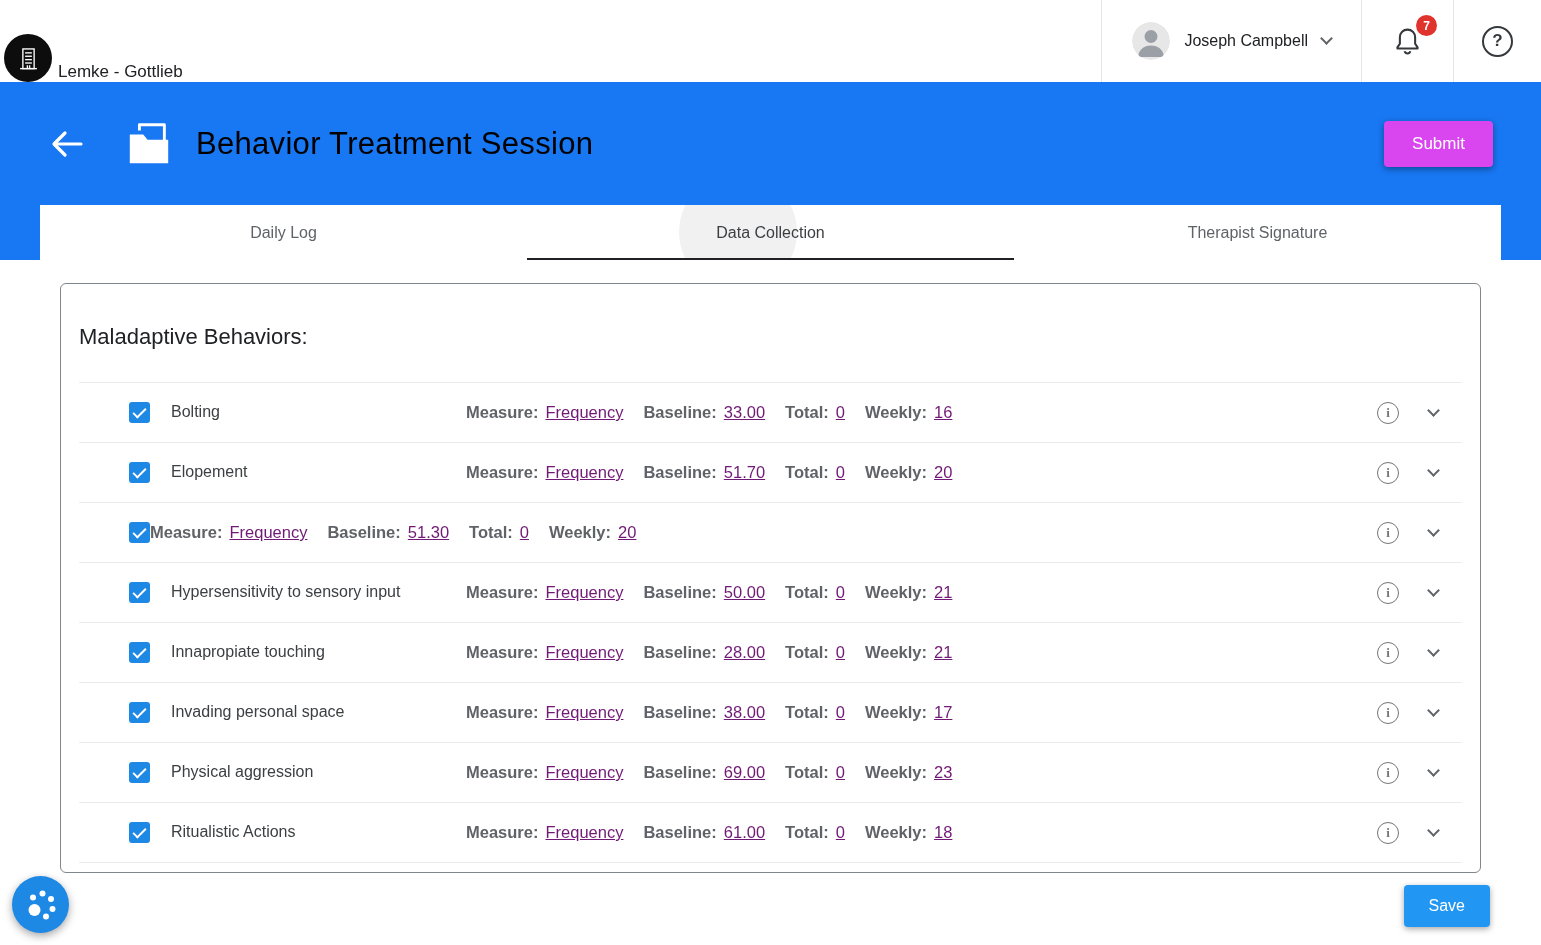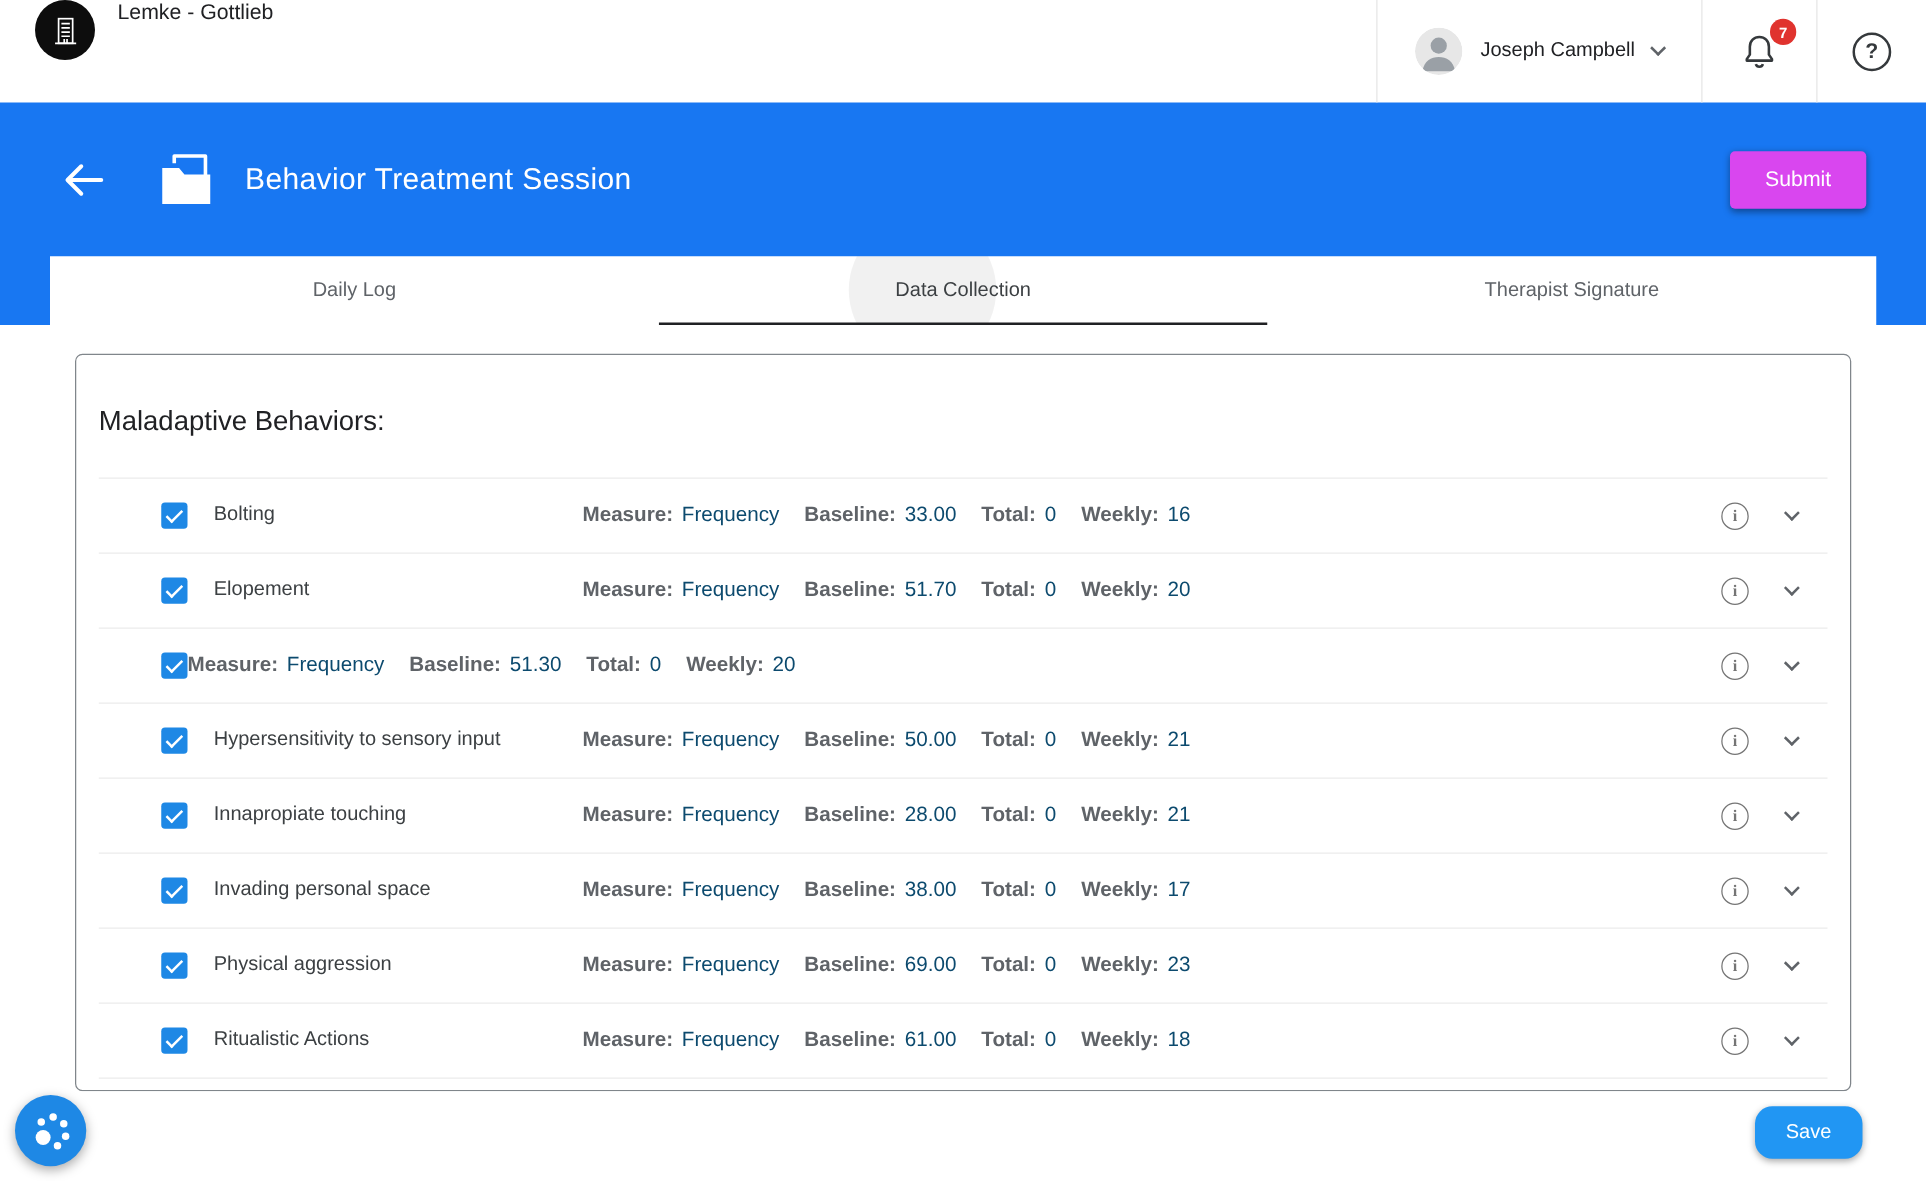--- a/index.html
+++ b/index.html
@@ -6,21 +6,21 @@
   html,body { width: 1541px; height: 945px; overflow: hidden; }
   body {
     font-family: "Liberation Sans", sans-serif;
     background: #ffffff;
     position: relative;
     color: #202124;
   }
 
   
   .topbar { display: flex; align-items: stretch; height: 82px; background: #fff; }
-  .topbar-left { display: flex; align-items: flex-start; gap: 18px; padding-left: 28px; flex: 1; }
+  .topbar-left { display: flex; align-items: flex-end; gap: 6px; padding-left: 4px; flex: 1; }
   .logo-circle {
     width: 48px; height: 48px; border-radius: 50%; background: #0d0d0d;
     display: flex; align-items: center; justify-content: center; flex: 0 0 auto;
   }
   .clinic-name { font-size: 17px; color: #202124; }
   .user-section { display: flex; align-items: center; gap: 14px; padding: 0 30px; border-left: 1px solid #e6e6e6; cursor: pointer; }
   .avatar { width: 38px; height: 38px; border-radius: 50%; overflow: hidden; flex: 0 0 auto; }
   .user-name { font-size: 16px; color: #202124; }
   .caret-down { width: 9px; height: 9px; border-right: 2px solid #5f6368; border-bottom: 2px solid #5f6368; transform: rotate(45deg); margin-top: -5px; }
   .bell-section { width: 92px; border-left: 1px solid #e6e6e6; display: flex; align-items: center; justify-content: center; position: relative; cursor: pointer; }
@@ -33,21 +33,21 @@
   .help-circle {
     width: 31px; height: 31px; border-radius: 50%; border: 2.5px solid #35393c; color: #35393c;
     font-size: 17px; font-weight: bold; display: flex; align-items: center; justify-content: center;
   }
 
   
   .blue-section { background: #1877F2; height: 178px; padding: 0 40px; display: flex; flex-direction: column; }
   .blue-header { display: flex; align-items: center; height: 123px; }
   .back-arrow { margin-left: 10px; cursor: pointer; display: flex; align-items: center; }
   .folder-icon { margin: 0 22px 0 40px; display: flex; align-items: center; }
-  .page-title { flex: 1; color: #ffffff; font-size: 24px; font-weight: 500; letter-spacing: 0.3px; }
+  .page-title { flex: 1; color: #000000; font-size: 31px; font-weight: 500; letter-spacing: 0.3px; }
   .submit-btn {
     background: #d946ef; color: #fff; border: none; border-radius: 4px;
     font-size: 17px; font-family: inherit; padding: 13px 28px; margin-right: 8px;
     box-shadow: 0 2px 6px rgba(0,0,0,0.4); cursor: pointer;
   }
 
   
   .tabs { background: #fff; height: 55px; display: flex; overflow: hidden; }
   .tab { flex: 1; display: flex; align-items: center; justify-content: center; font-size: 16px; color: #5f6368; position: relative; cursor: pointer; overflow: hidden; }
   .tab.active { color: #3c4043; justify-content: center; }
@@ -67,33 +67,33 @@
   .row { display: flex; align-items: center; min-height: 60px; border-bottom: 1px solid #ececec; padding-left: 50px; padding-right: 10px; }
   .checkbox { width: 21px; height: 21px; background: #1E88E5; border-radius: 3px; position: relative; flex: 0 0 auto; cursor: pointer; }
   .checkbox::after {
     content: ""; position: absolute; left: 7px; top: 3px; width: 5px; height: 11px;
     border: solid #fff; border-width: 0 2.5px 2.5px 0; transform: rotate(45deg);
   }
   .bname { flex: 0 0 295px; margin-left: 21px; font-size: 16px; color: #3c4043; line-height: 1.65; padding-right: 58px; }
   .metrics { display: flex; align-items: flex-start; gap: 20px; font-size: 16.5px; white-space: nowrap; }
   .metric { display: flex; gap: 7px; }
   .mlabel { color: #5f6368; font-weight: 700; }
-  .mval { color: #0c4a6e; }
+  .mval { color: #701a75; text-decoration: underline; }
   .row-icons { margin-left: auto; display: flex; align-items: center; gap: 30px; padding-right: 14px; }
   .info-icon {
     width: 22px; height: 22px; border-radius: 50%; border: 1.5px solid #757575; color: #757575;
     display: flex; align-items: center; justify-content: center;
     font-size: 13px; font-family: "Liberation Serif", serif; font-weight: bold; cursor: pointer;
   }
   .chevron-icon { width: 9px; height: 9px; border-right: 2px solid #5f6368; border-bottom: 2px solid #5f6368; transform: rotate(45deg); margin-top: -4px; cursor: pointer; }
 
   
   .save-row { display: flex; justify-content: flex-end; padding: 12px 51px 0 0; background: #fff; }
   .save-btn {
-    background: #2196F3; color: #fff; border: none; border-radius: 14px;
+    background: #2196F3; color: #fff; border: none; border-radius: 4px;
     font-size: 16px; font-family: inherit; padding: 12px 25px;
     box-shadow: 0 2px 6px rgba(0,0,0,0.35); cursor: pointer;
   }
   .fab {
     position: absolute; left: 12px; bottom: 12px; width: 57px; height: 57px; border-radius: 50%;
     background: #1E88E5; box-shadow: 0 3px 9px rgba(0,0,0,0.35);
     display: flex; align-items: center; justify-content: center; cursor: pointer; border: none;
   }
 </style>
 </head>

